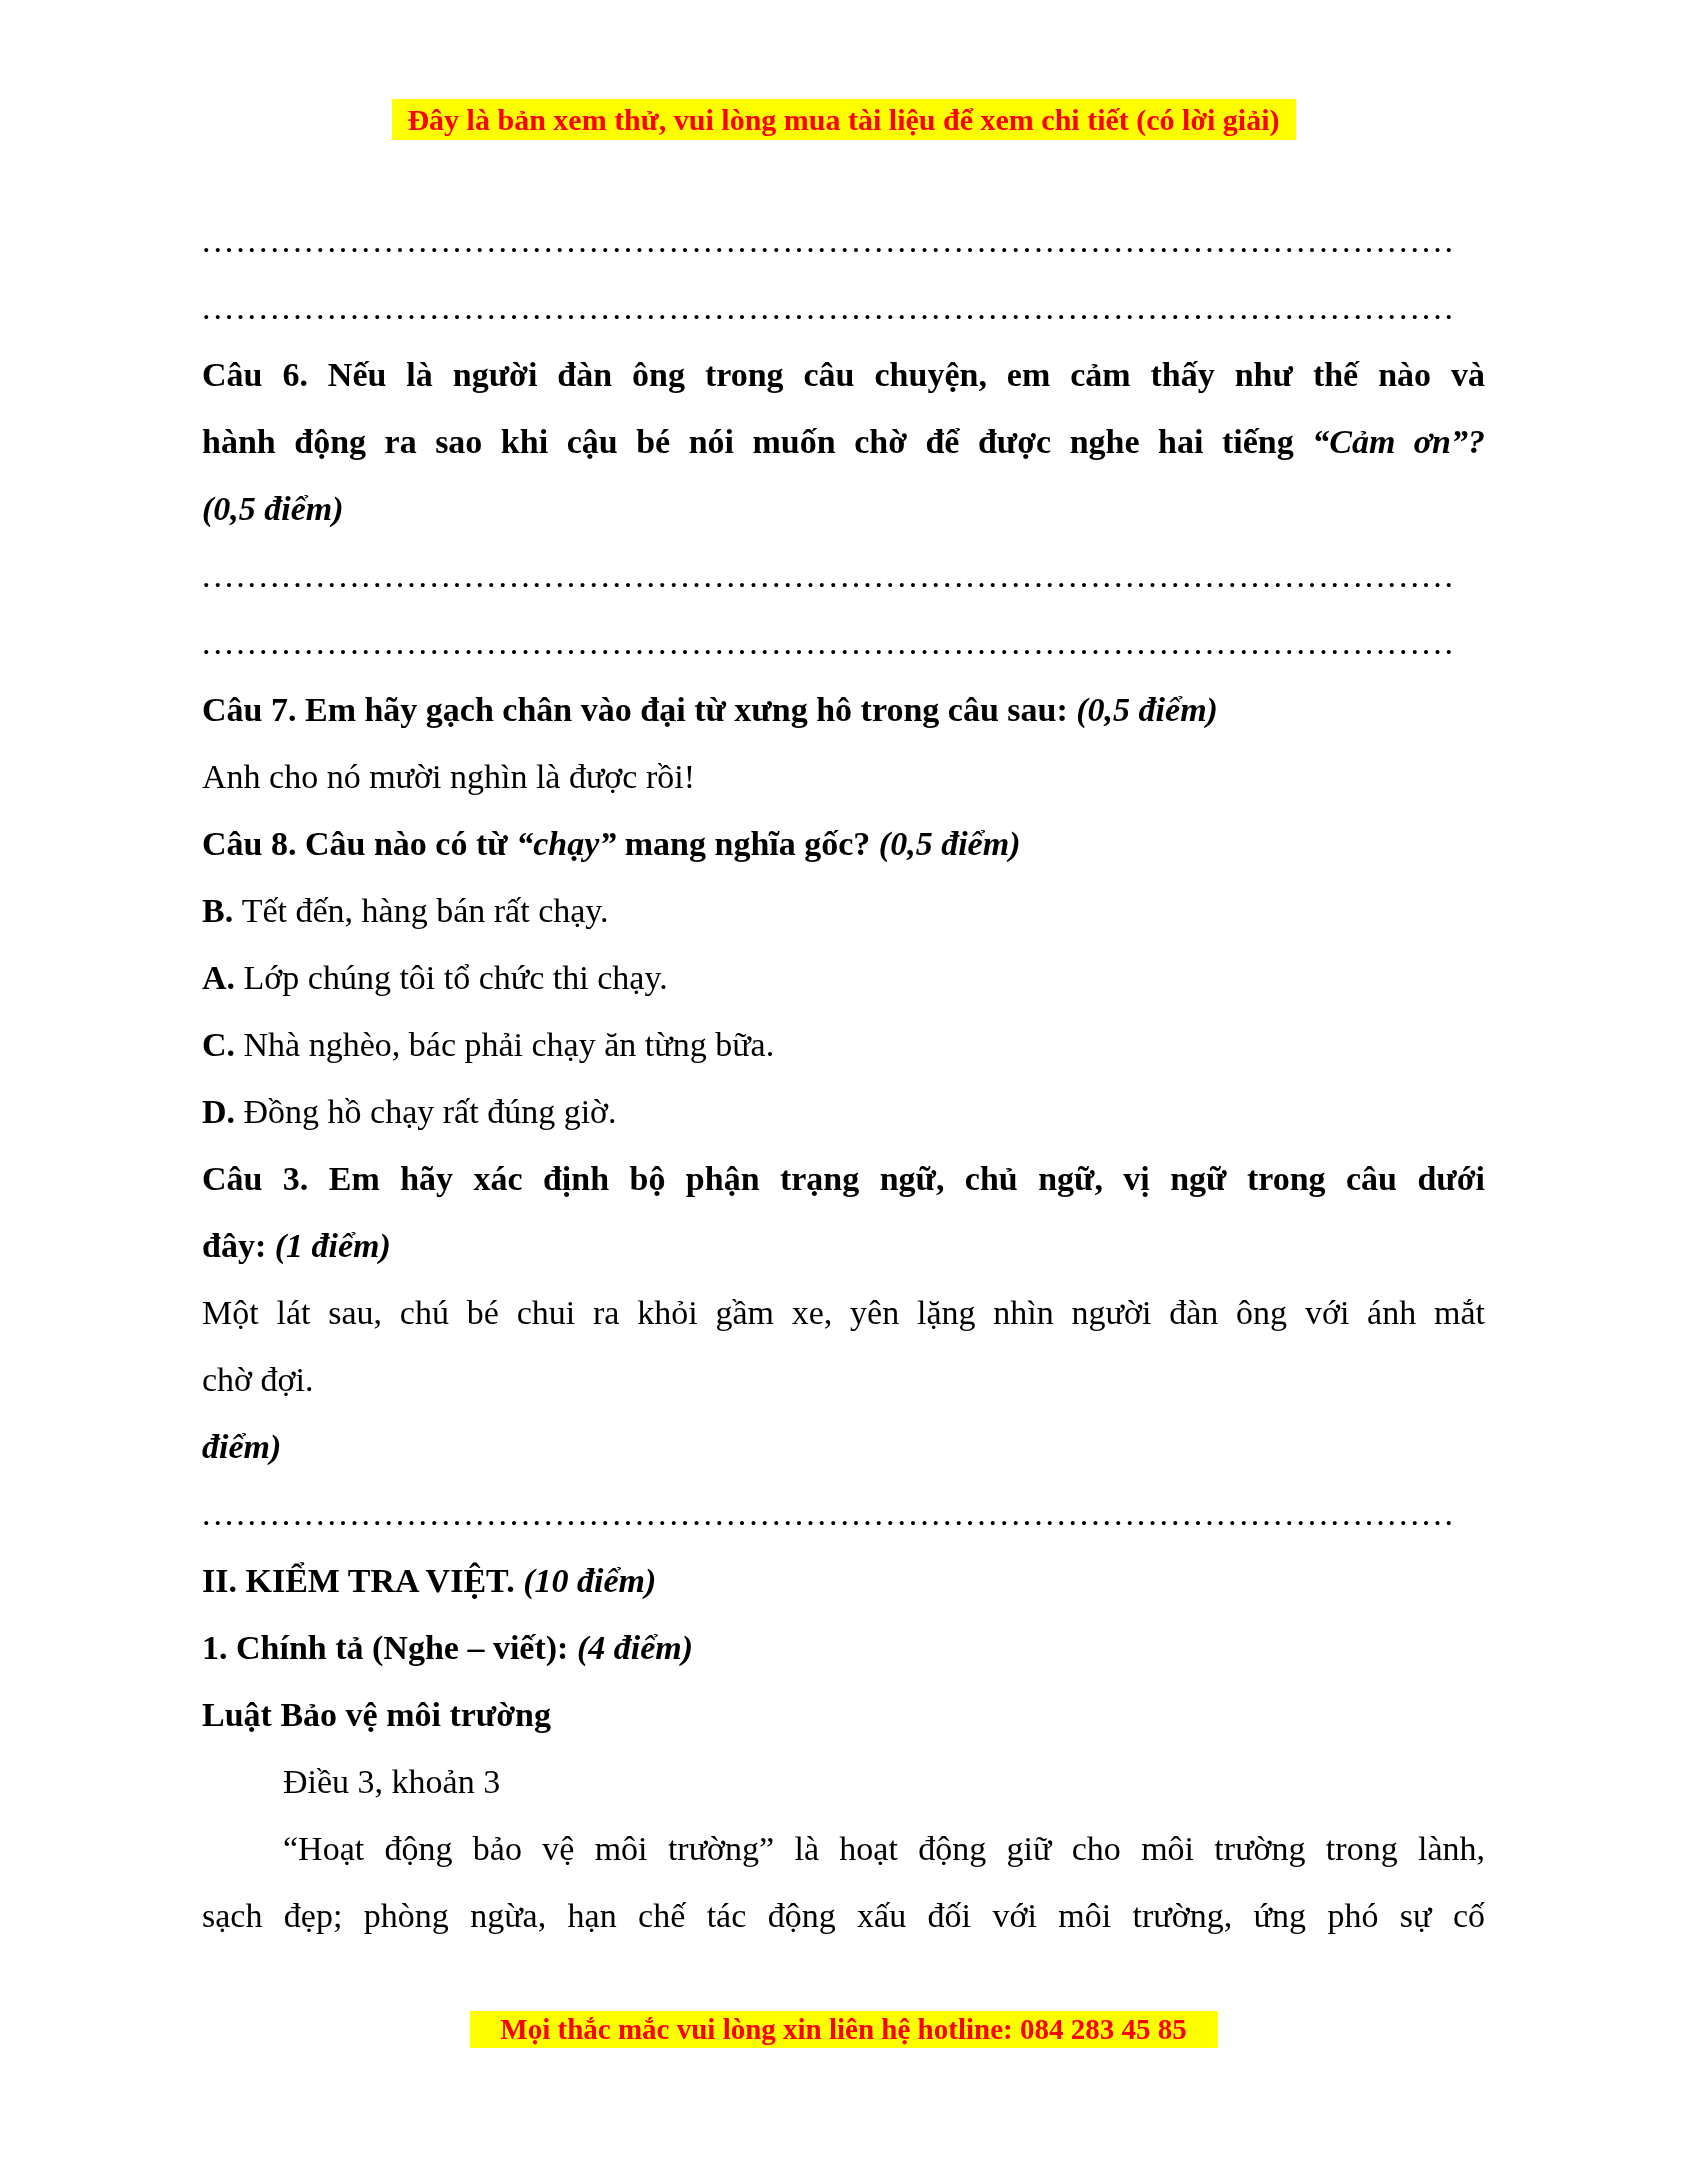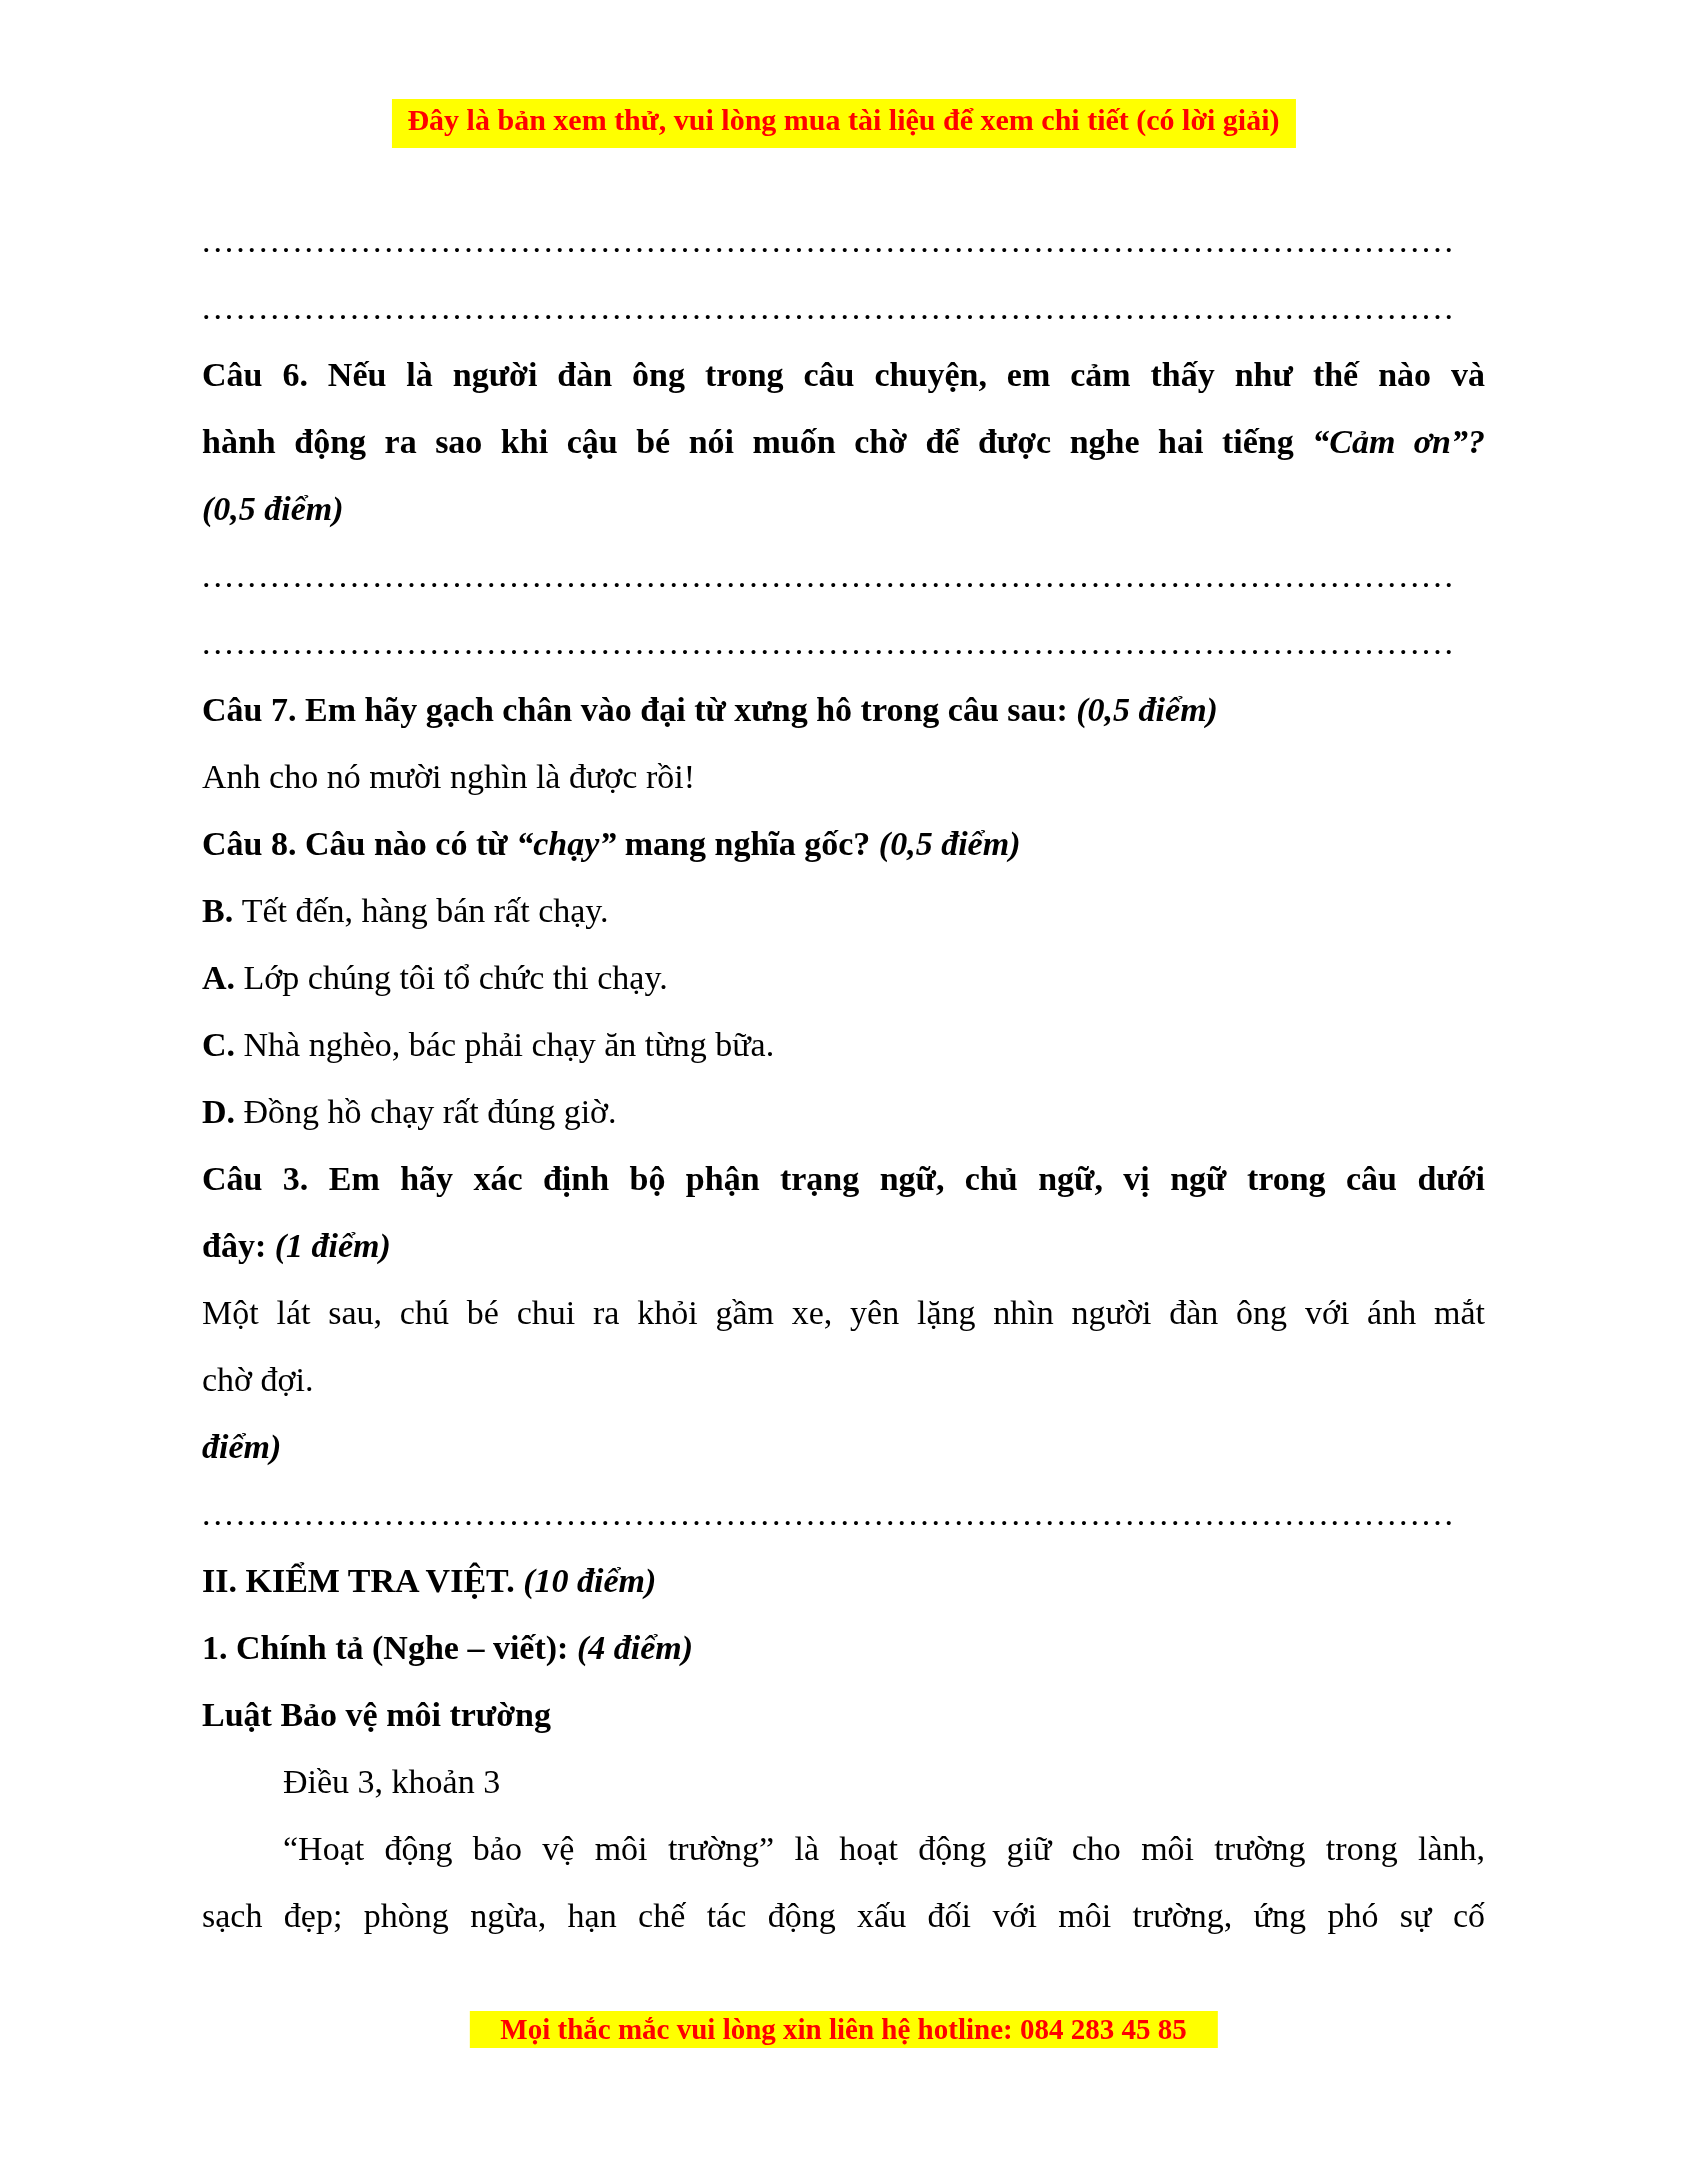--- a/index.html
+++ b/index.html
@@ -21,21 +21,21 @@
     left: 50%;
     transform: translateX(-50%);
     background: var(--banner-bg, #ffff00);
     color: var(--banner-text, #ff0000);
     font-weight: bold;
     white-space: nowrap;
     text-align: center;
   }
   .banner.top {
     top: 99px;
-    height: 49px;
+    height: 41px;
     line-height: 41px;
     font-size: 30px;
     padding: 0 16px;
   }
   .banner.bottom {
     top: 2011px;
     height: 37px;
     line-height: 37px;
     font-size: 29px;
     padding: 0 31px;

